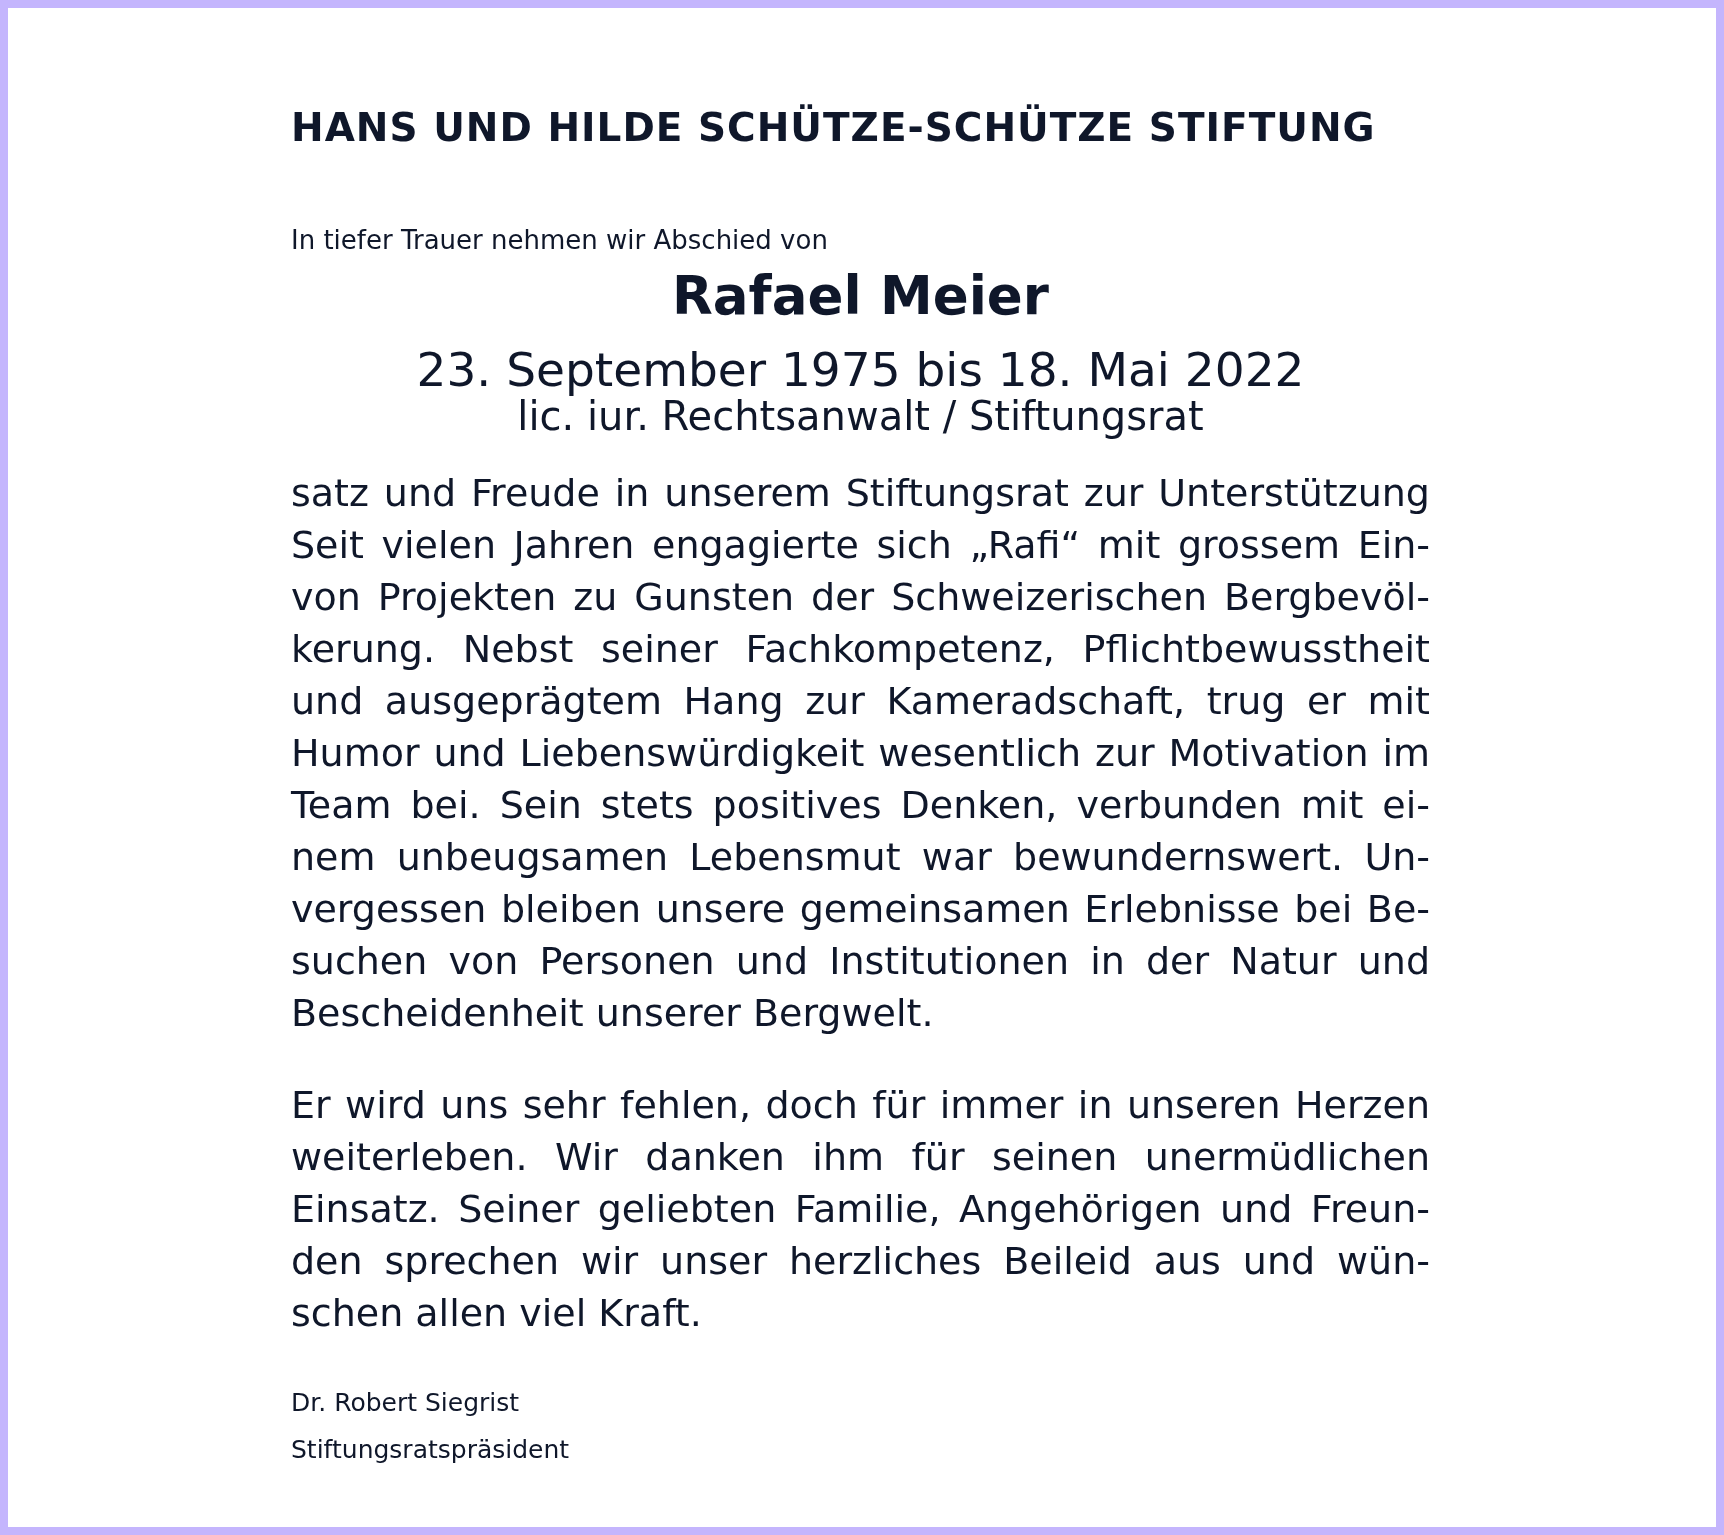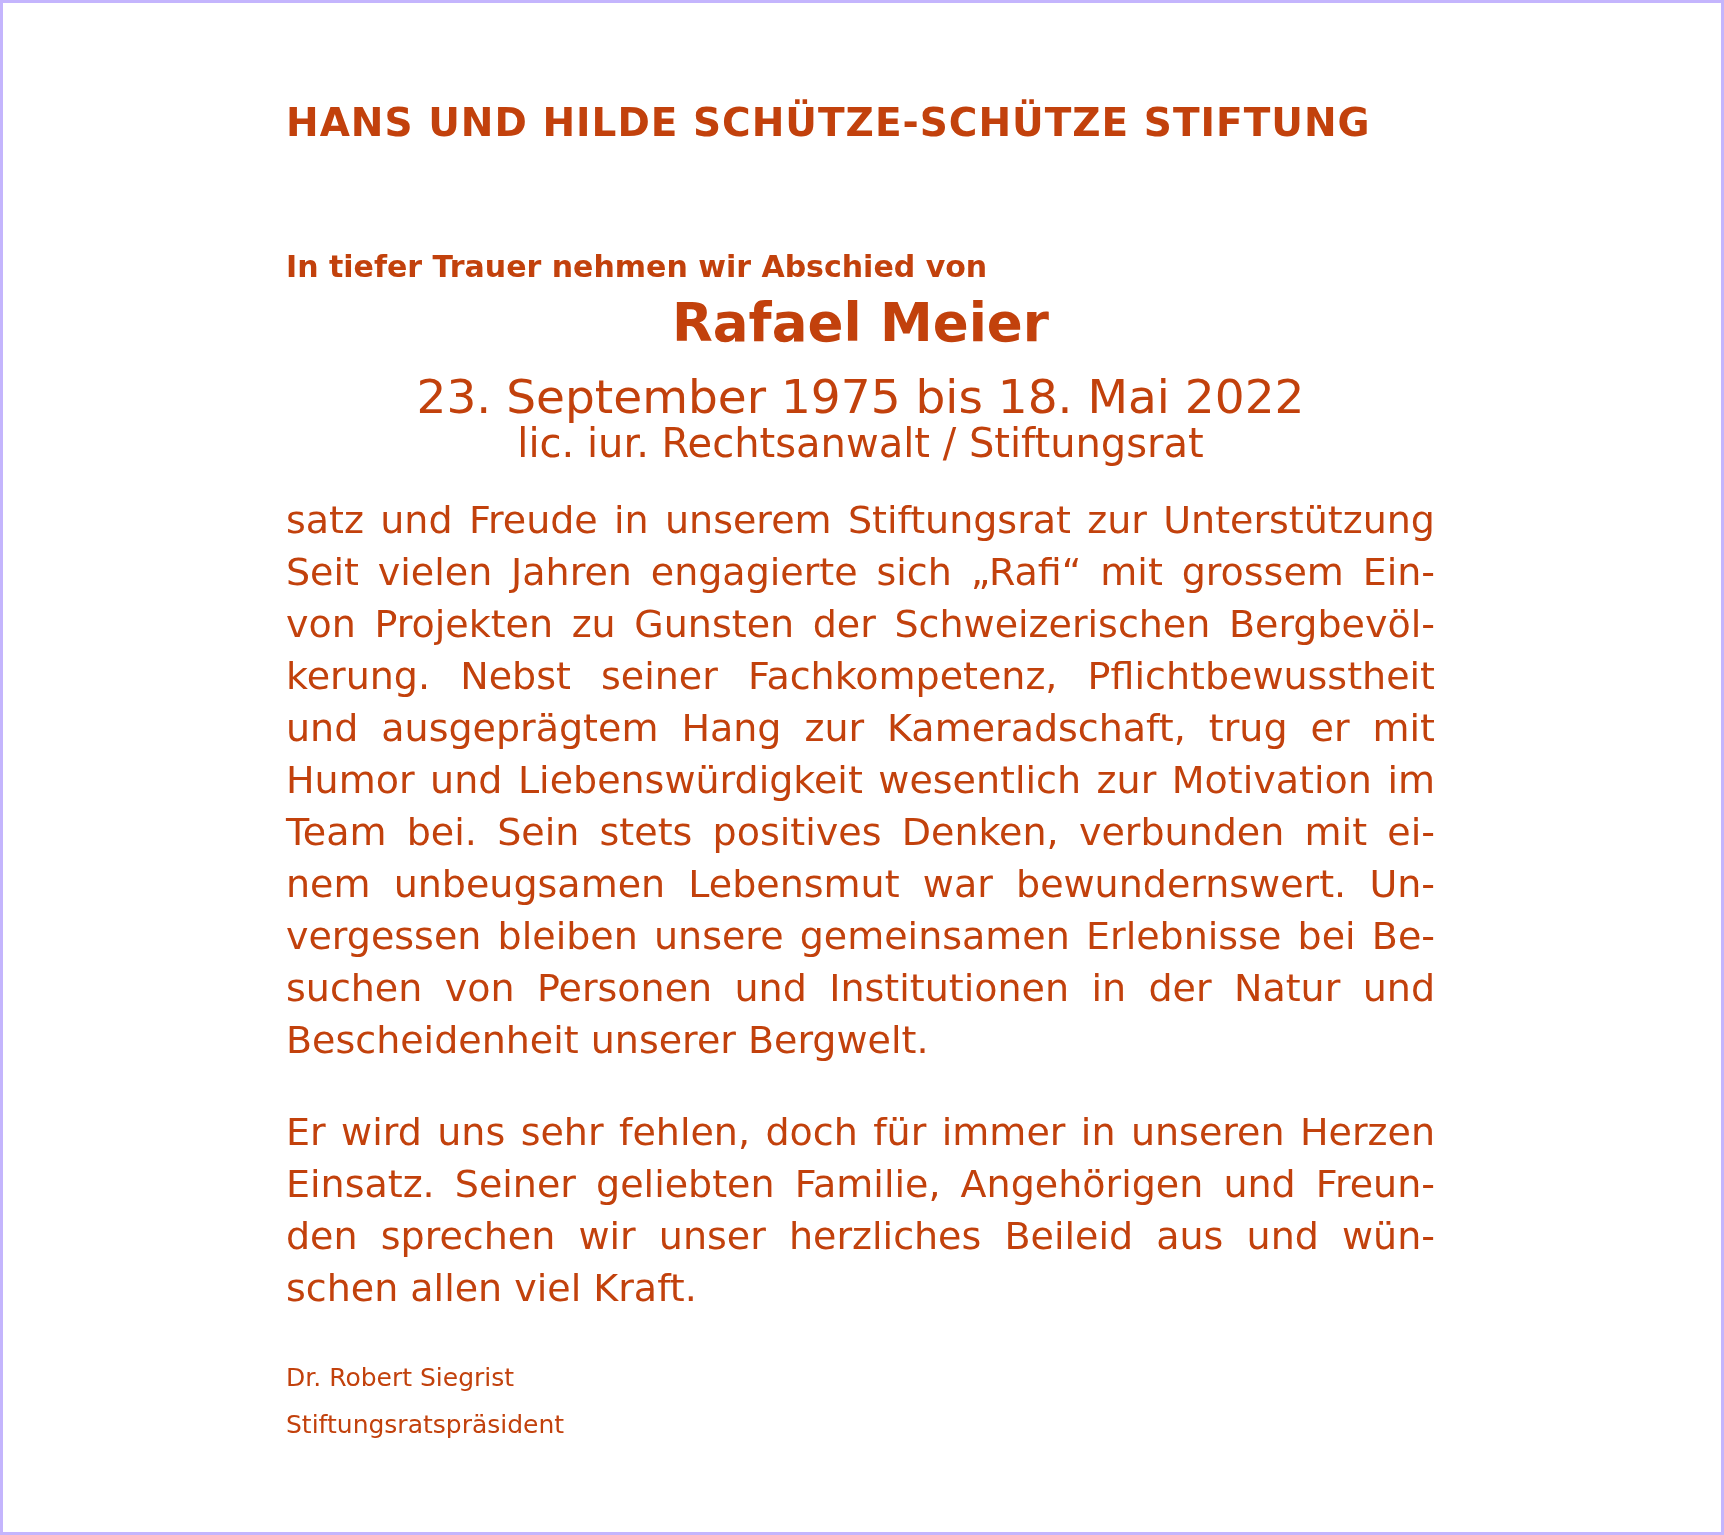--- a/index.html
+++ b/index.html
@@ -6,44 +6,43 @@
     margin: 0;
     padding: 0;
     background: #ffffff;
   }
   .page {
     position: relative;
     width: 1724px;
     height: 1535px;
     box-sizing: border-box;
     background: #ffffff;
-    border: 3px solid #c4b5fd;
+    border: 8px solid #c4b5fd;
     overflow: hidden;
     font-family: "DejaVu Sans", "Liberation Sans", sans-serif;
-    color: #c2410c;
+    color: #0f172a;
   }
   .content {
     box-sizing: border-box;
     width: 100%;
     height: 100%;
     padding: 97px 286px 0 283px;
   }
   .foundation-title {
     font-size: 39px;
     font-weight: bold;
     letter-spacing: 1px;
     line-height: 46px;
     white-space: nowrap;
   }
   .intro-line {
-    margin-top: 96px;
-    font-size: 30px;
+    margin-top: 64px;
+    font-size: 26px;
     line-height: 50px;
     white-space: nowrap;
-    font-weight: bold;
   }
   .deceased-name {
     font-size: 53px;
     font-weight: bold;
     line-height: 62px;
     text-align: center;
   }
   .life-dates {
     margin-top: 20px;
     font-size: 47px;
@@ -104,20 +103,21 @@
           <div class="line">und ausgeprägtem Hang zur Kameradschaft, trug er mit</div>
           <div class="line">Humor und Liebenswürdigkeit wesentlich zur Motivation im</div>
           <div class="line">Team bei. Sein stets positives Denken, verbunden mit ei-</div>
           <div class="line">nem unbeugsamen Lebensmut war bewundernswert. Un-</div>
           <div class="line">vergessen bleiben unsere gemeinsamen Erlebnisse bei Be-</div>
           <div class="line">suchen von Personen und Institutionen in der Natur und</div>
           <div class="line last">Bescheidenheit unserer Bergwelt.</div>
         </div>
         <div class="para">
           <div class="line">Er wird uns sehr fehlen, doch für immer in unseren Herzen</div>
+          <div class="line">weiterleben. Wir danken ihm für seinen unermüdlichen</div>
           <div class="line">Einsatz. Seiner geliebten Familie, Angehörigen und Freun-</div>
           <div class="line">den sprechen wir unser herzliches Beileid aus und wün-</div>
           <div class="line last">schen allen viel Kraft.</div>
         </div>
       </div>
 
     <div class="signature">
       <div>Dr. Robert Siegrist</div>
       <div>Stiftungsratspräsident</div>
     </div>

